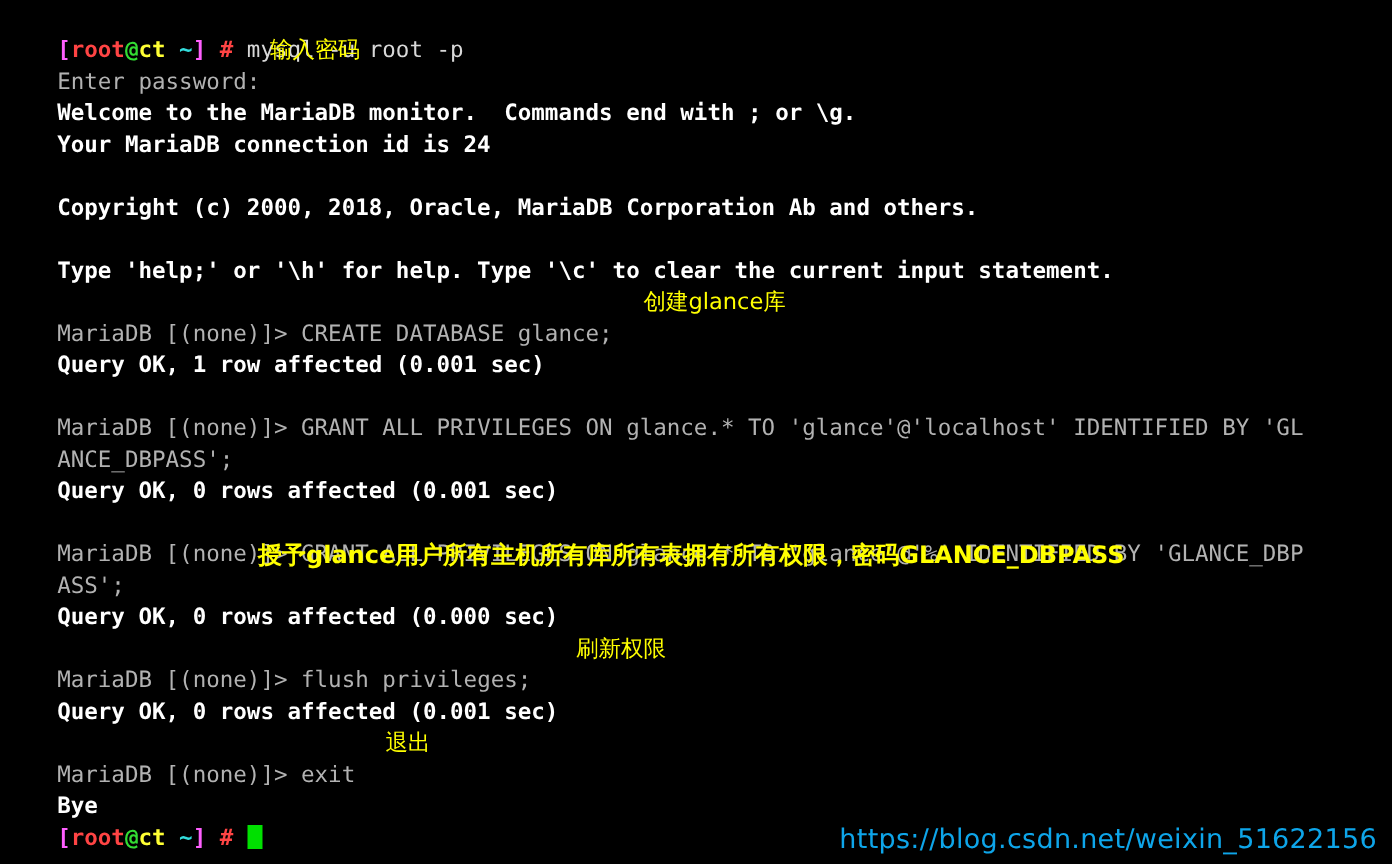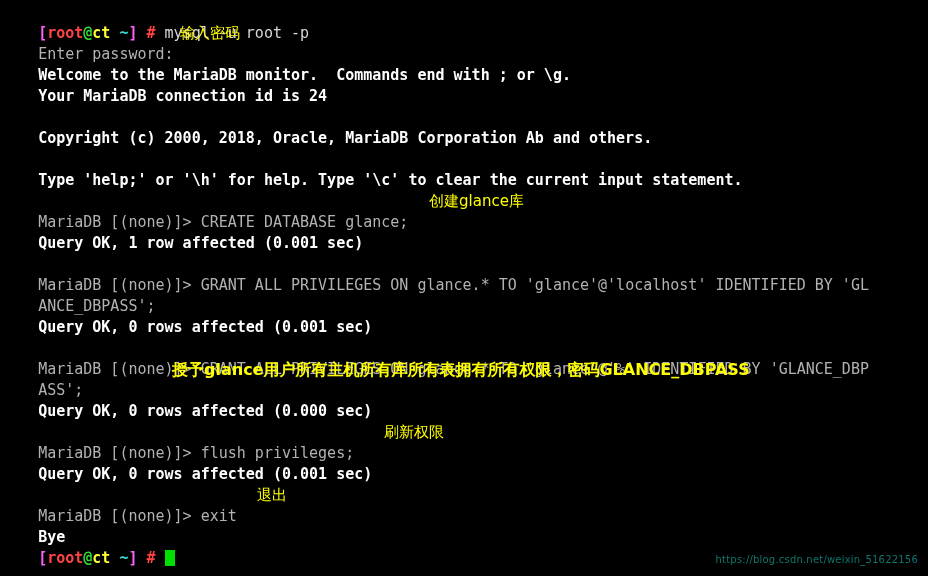--- a/index.html
+++ b/index.html
@@ -64,23 +64,23 @@
   }
   .note-big {
     font-size: 16px;
     font-weight: bold;
   }
 
   #watermark {
     position: absolute;
     right: 10px;
     bottom: 6px;
-    color: #0f766e;
+    color: #0ea5e9;
     font-family: "DejaVu Sans", "Liberation Sans", sans-serif;
-    font-size: 10px;
+    font-size: 18px;
     letter-spacing: 0.2px;
     white-space: pre;
     padding-left: 32px;
   }
 </style>
 </head>
 <body>
 
 <div id="terminal">
 

